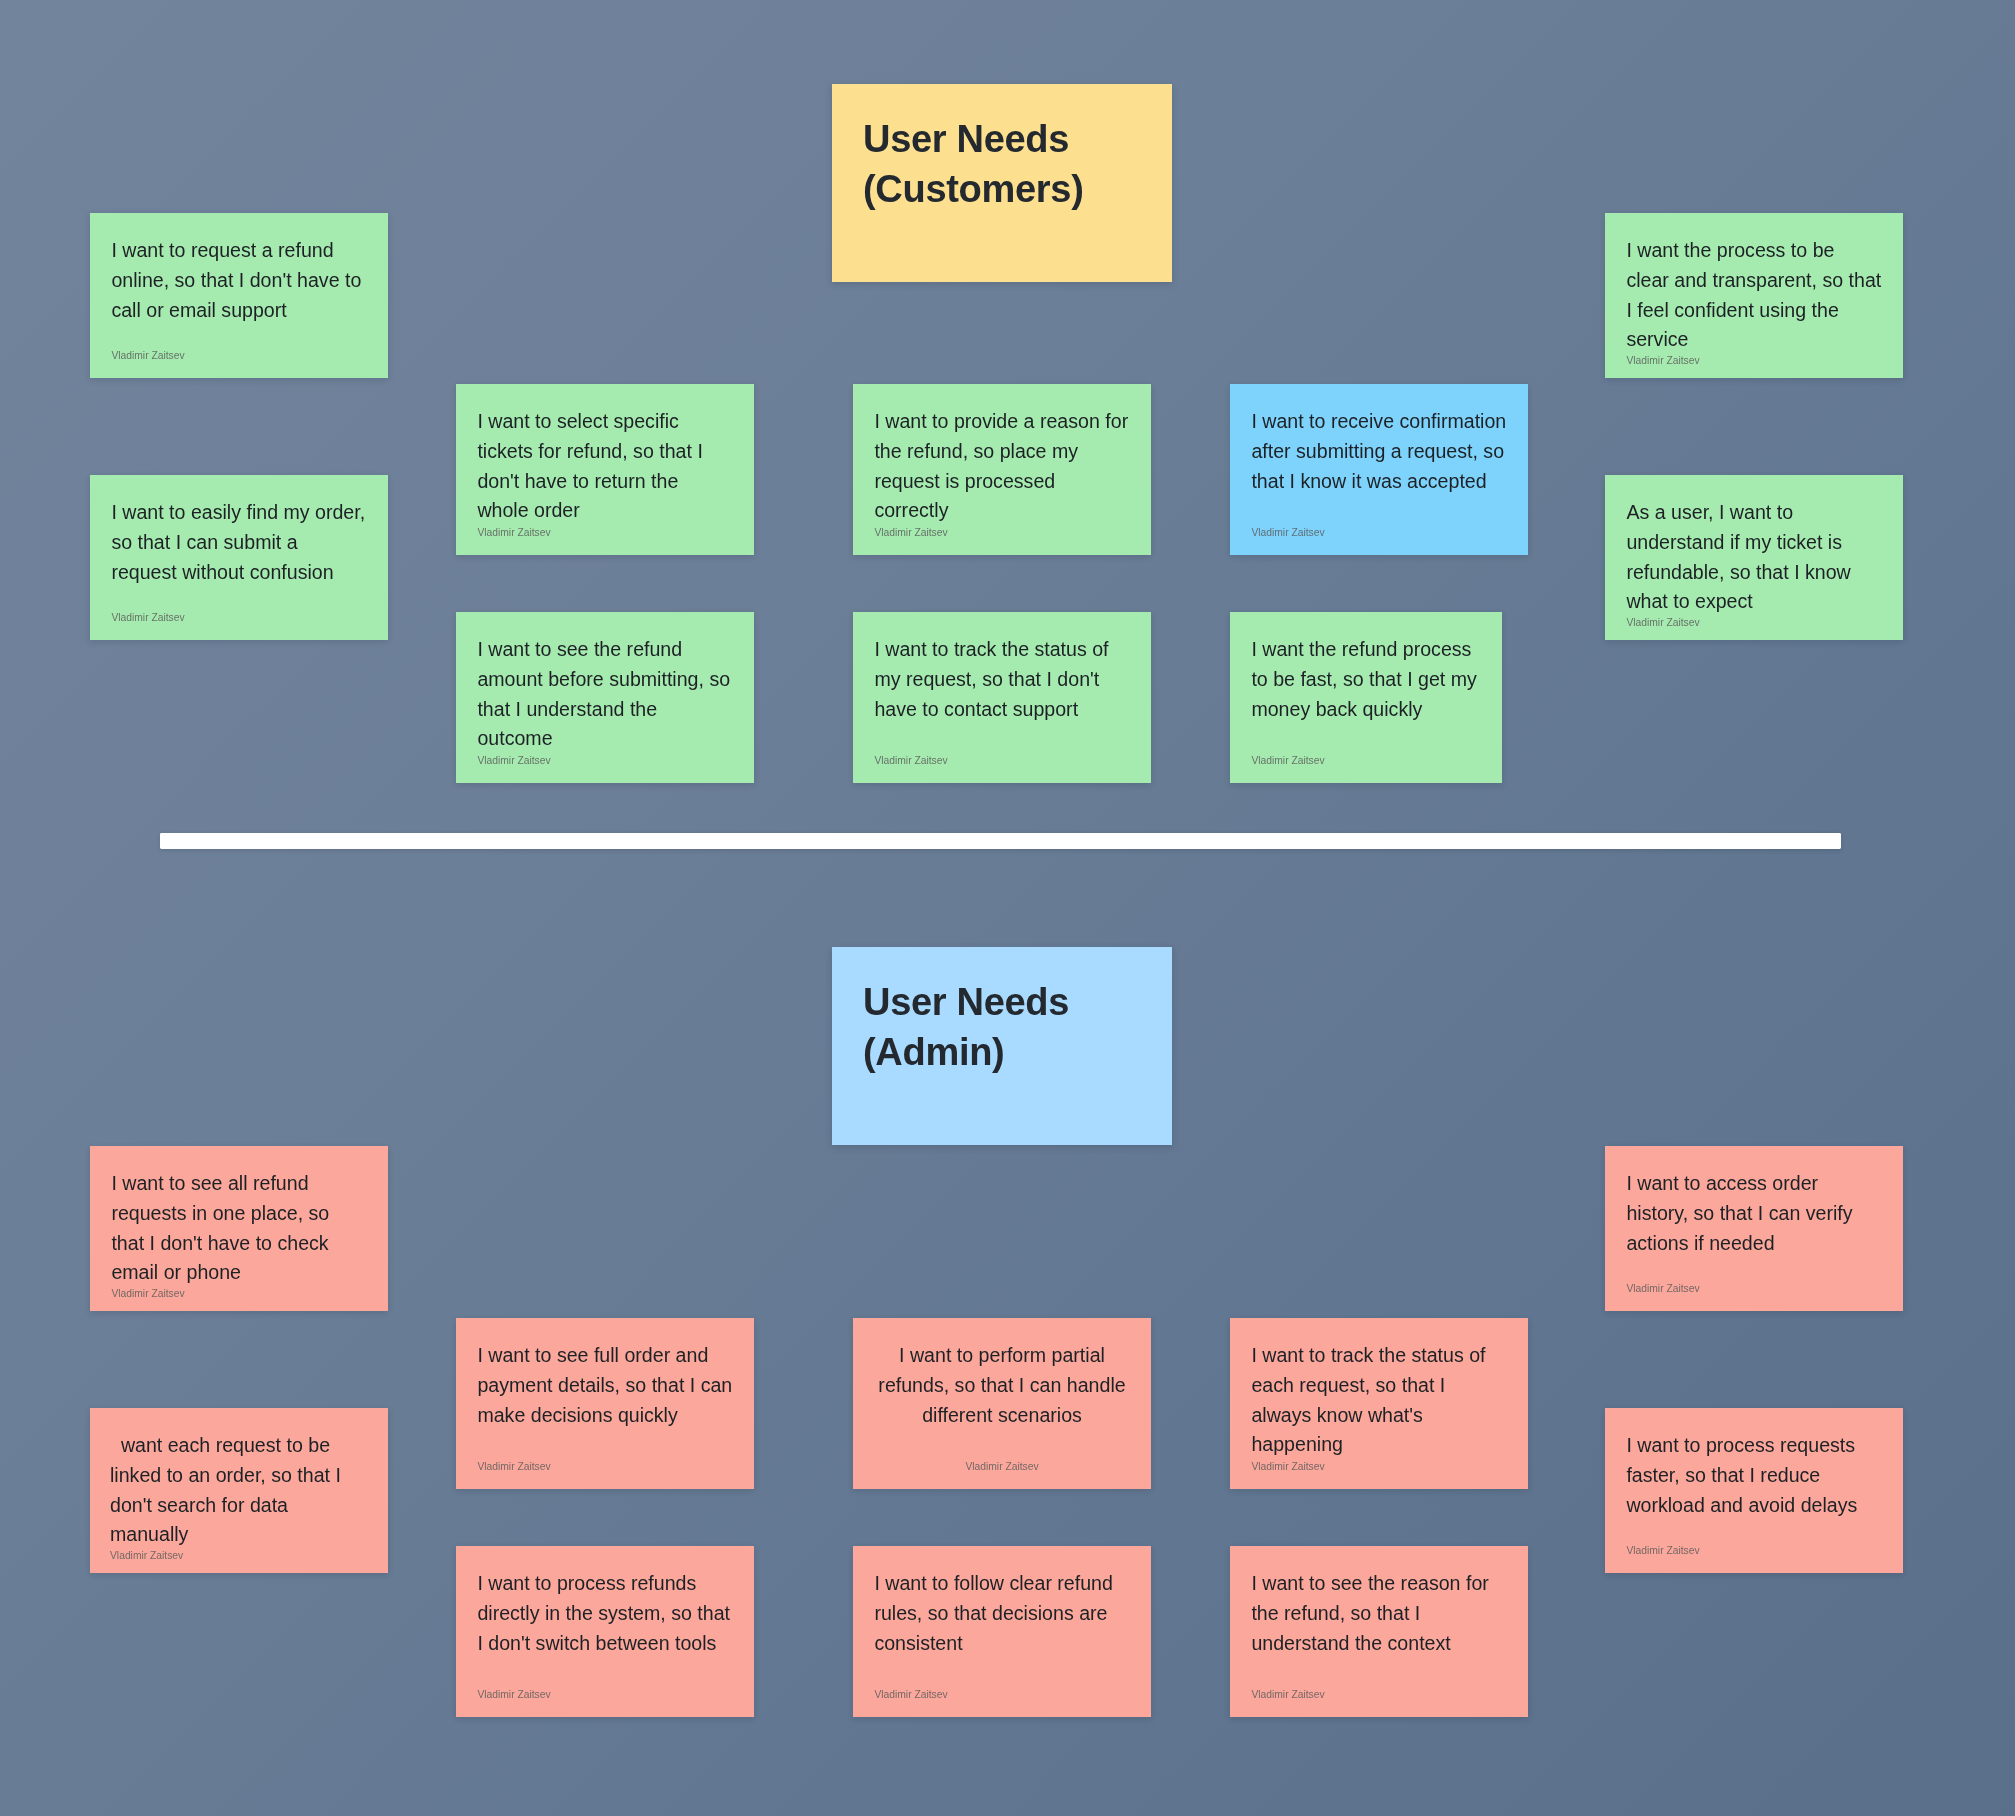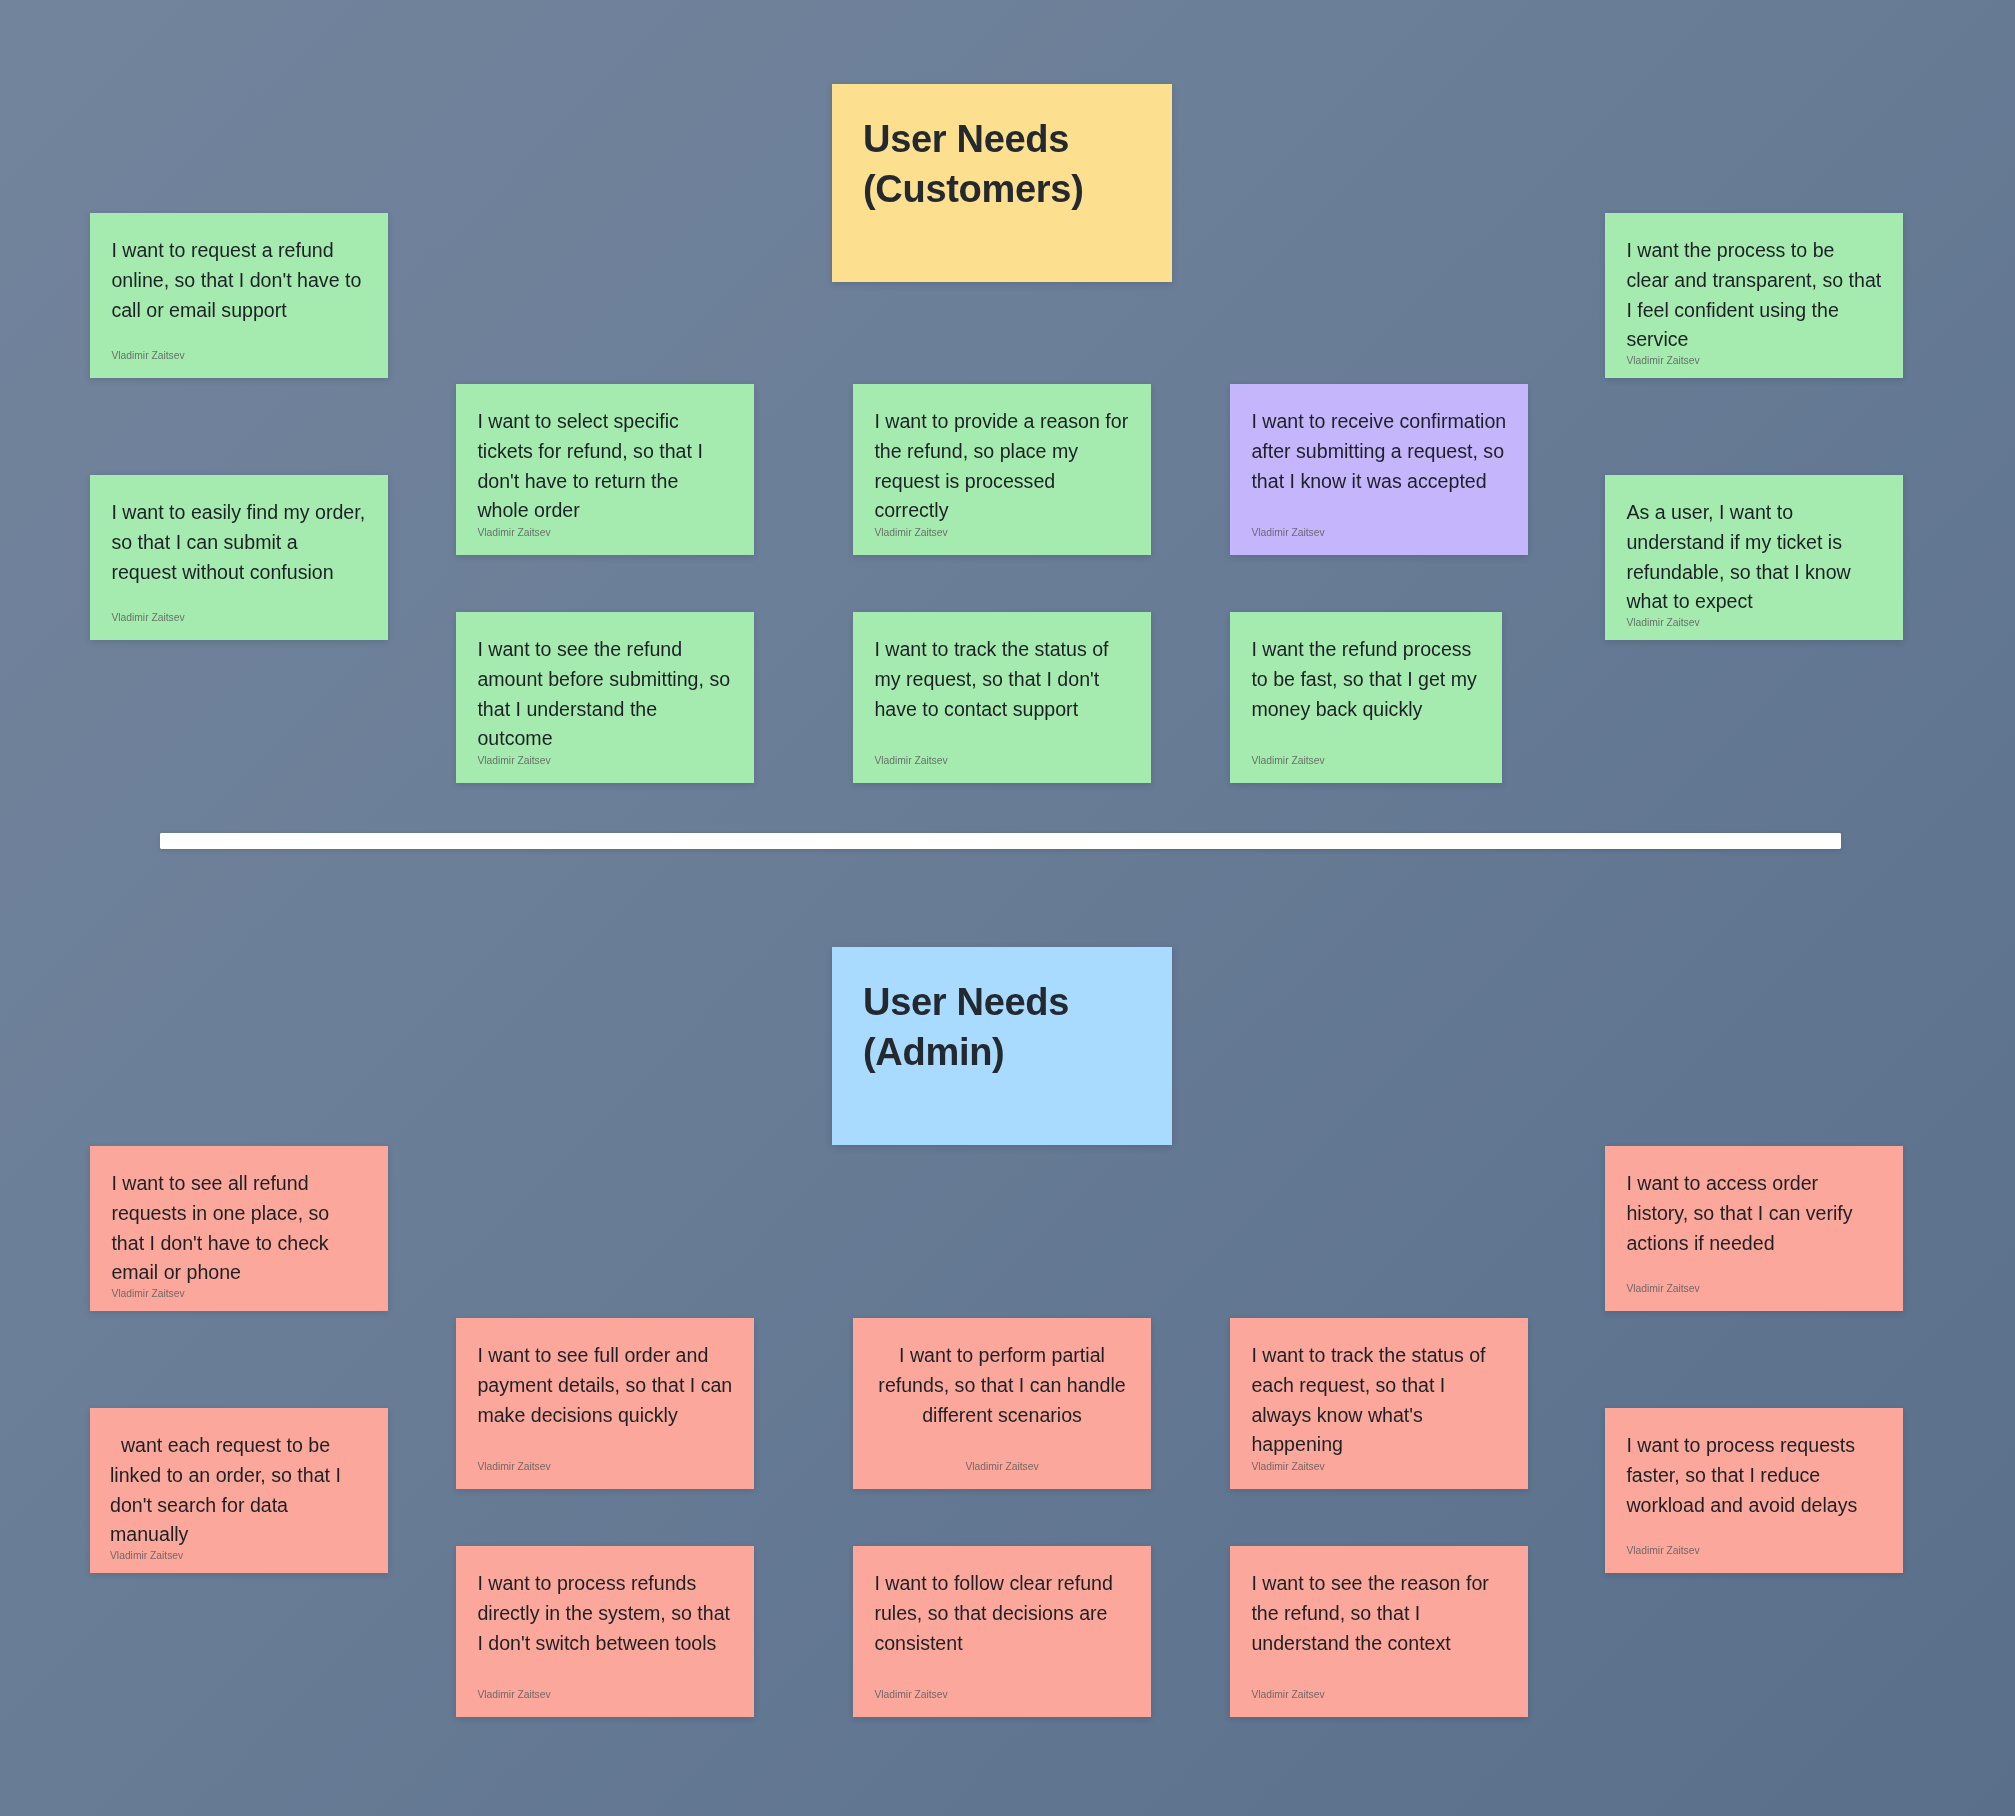--- a/index.html
+++ b/index.html
@@ -98,21 +98,21 @@
 
   <div class="note" style="left:853px; top:348px; width:298px; height:171px; background:#a5ebaf;">
     <div class="body">I want to provide a reason for the refund, so place my request is processed correctly</div>
     <div class="author">Vladimir Zaitsev</div>
   </div>
   <div class="note" style="left:853px; top:576px; width:298px; height:171px; background:#a5ebaf;">
     <div class="body">I want to track the status of my request, so that I don't have to contact support</div>
     <div class="author">Vladimir Zaitsev</div>
   </div>
 
-  <div class="note" style="left:1230px; top:348px; width:298px; height:171px; background:#c4b5fd;">
+  <div class="note" style="left:1230px; top:348px; width:298px; height:171px; background:#7dd3fc;">
     <div class="body">I want to receive confirmation after submitting a request, so that I know it was accepted</div>
     <div class="author">Vladimir Zaitsev</div>
   </div>
   <div class="note" style="left:1230px; top:576px; width:272px; height:171px; background:#a5ebaf;">
     <div class="body">I want the refund process to be fast, so that I get my money back quickly</div>
     <div class="author">Vladimir Zaitsev</div>
   </div>
 
   <div class="note" style="left:1605px; top:177px; width:298px; height:165px; background:#a5ebaf;">
     <div class="body">I want the process to be clear and transparent, so that I feel confident using the service</div>

